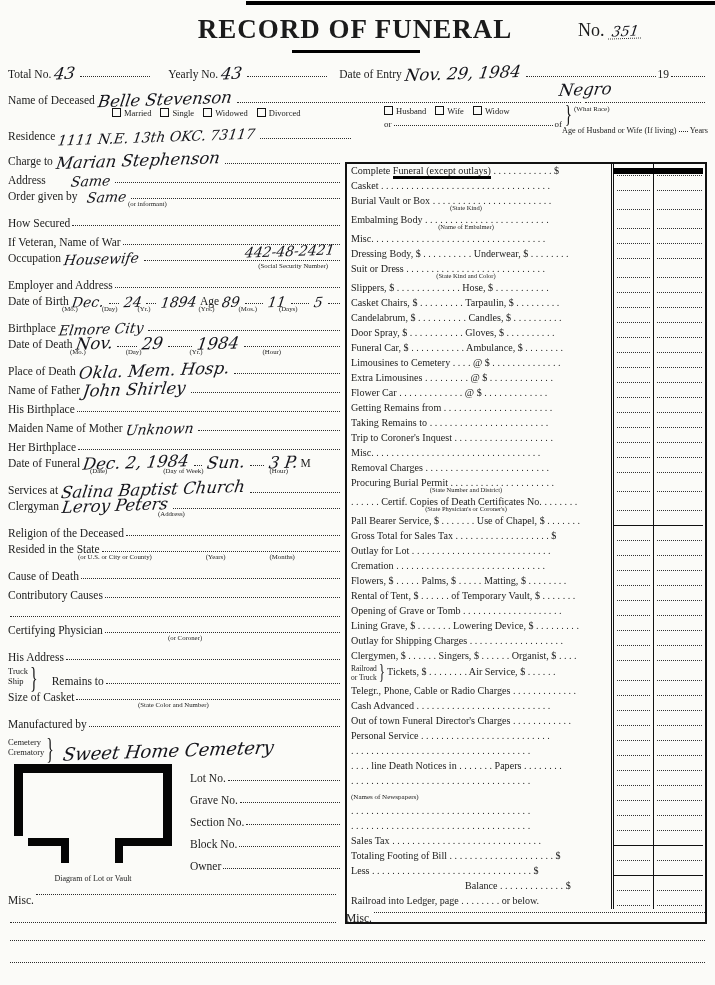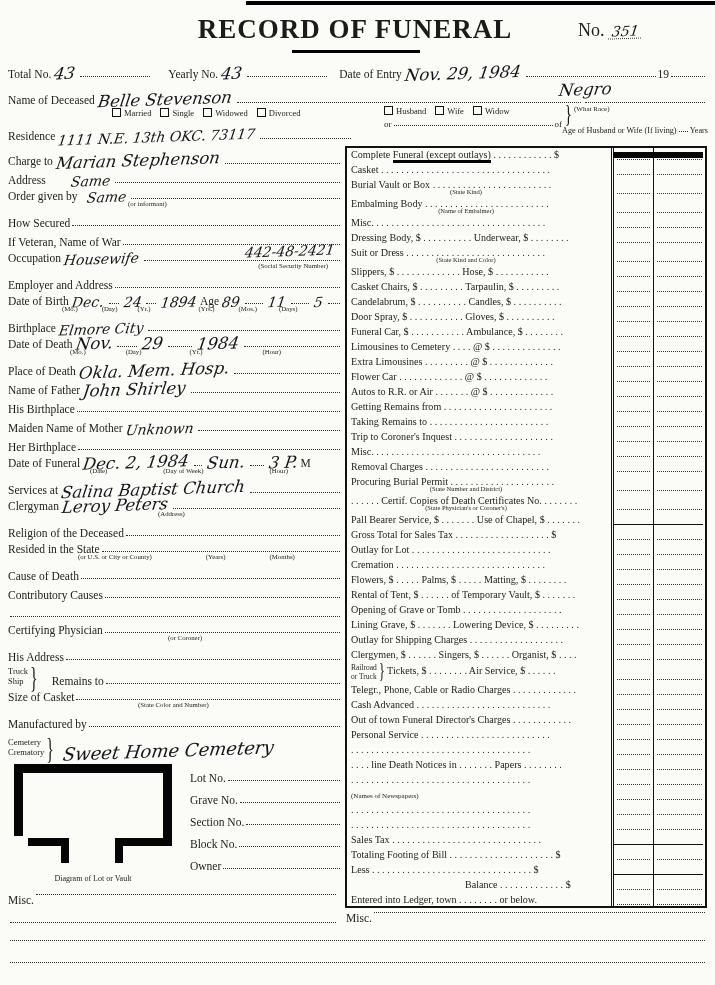--- a/index.html
+++ b/index.html
@@ -55,21 +55,21 @@
   .d-left{left:0;top:0;width:9px;height:72px;}
   .d-right{left:149px;top:0;width:9px;height:82px;}
   .d-flh{left:14px;top:74px;width:41px;height:8px;}
   .d-flv{left:47px;top:74px;width:8px;height:25px;}
   .d-frh{left:101px;top:74px;width:57px;height:8px;}
   .d-frv{left:101px;top:74px;width:8px;height:25px;}
   .d-caption{position:absolute;left:0px;top:116px;width:170px;text-align:center;font-size:8px;}
   .lotcol{position:absolute;left:182px;top:4px;width:152px;}
   .lotcol .lrow{height:22px;}
   
-  .cbox{position:absolute;left:345px;top:146px;width:362px;height:762px;border:2px solid #111;
+  .cbox{position:absolute;left:345px;top:162px;width:362px;height:762px;border:2px solid #111;
         box-sizing:border-box;overflow:hidden;background:transparent;}
   .crow{display:flex;height:15px;position:relative;}
   .crow.has-sub{height:19px;}
   .crow.brace-row{height:20px;}
   .crow.small .clab{font-size:7px;padding-top:2px;}
   .crow.center .clab{padding-left:118px;}
   .clab{width:264px;box-sizing:border-box;padding-left:4px;font-size:10.1px;line-height:13px;
         white-space:nowrap;overflow:hidden;}
   .clab .ul{border-bottom:3px solid #000;padding-bottom:0px;}
   .csub{font-size:6.5px;line-height:6px;margin-top:-2px;text-align:center;width:230px;white-space:nowrap;}
@@ -473,25 +473,20 @@
         <div class="clab"><span>Extra Limousines . . . . . . . . .  @  $ . . . . . . . . . . . . .</span></div>
         <div class="cdol"></div>
         <div class="ccts"></div>
       </div>
       <div class="crow">
         <div class="clab"><span>Flower Car . . . . . . . . . . . . .  @  $ . . . . . . . . . . . . .</span></div>
         <div class="cdol"></div>
         <div class="ccts"></div>
       </div>
       <div class="crow">
-        <div class="clab"><span>Autos to R.R. or Air . . . . . . .  @  $ . . . . . . . . . . . . .</span></div>
-        <div class="cdol"></div>
-        <div class="ccts"></div>
-      </div>
-      <div class="crow">
         <div class="clab"><span>Getting Remains from . . . . . . . . . . . . . . . . . . . . . .</span></div>
         <div class="cdol"></div>
         <div class="ccts"></div>
       </div>
       <div class="crow">
         <div class="clab"><span>Taking Remains to . . . . . . . . . . . . . . . . . . . . . . . .</span></div>
         <div class="cdol"></div>
         <div class="ccts"></div>
       </div>
       <div class="crow">
@@ -641,21 +636,21 @@
         <div class="cdol"></div>
         <div class="ccts"></div>
         <div class="fillbar-line"></div>
       </div>
       <div class="crow center">
         <div class="clab"><span>Balance  . . . . . . . . . . . . .  $</span></div>
         <div class="cdol"></div>
         <div class="ccts"></div>
       </div>
       <div class="crow">
-        <div class="clab"><span>Entered into Ledger, town . . . . . . . .  or below.</span></div>
+        <div class="clab"><span>Railroad into Ledger, page . . . . . . . .  or below.</span></div>
         <div class="cdol"></div>
         <div class="ccts"></div>
       </div>
     </div>
 
   <div class="absrow" style="left:8px;top:894px;width:330px">
     <span class="plbl">Misc.</span>
     <span class="lead"></span>
   </div>
   <div class="absrow" style="left:346px;top:912px;width:361px">

